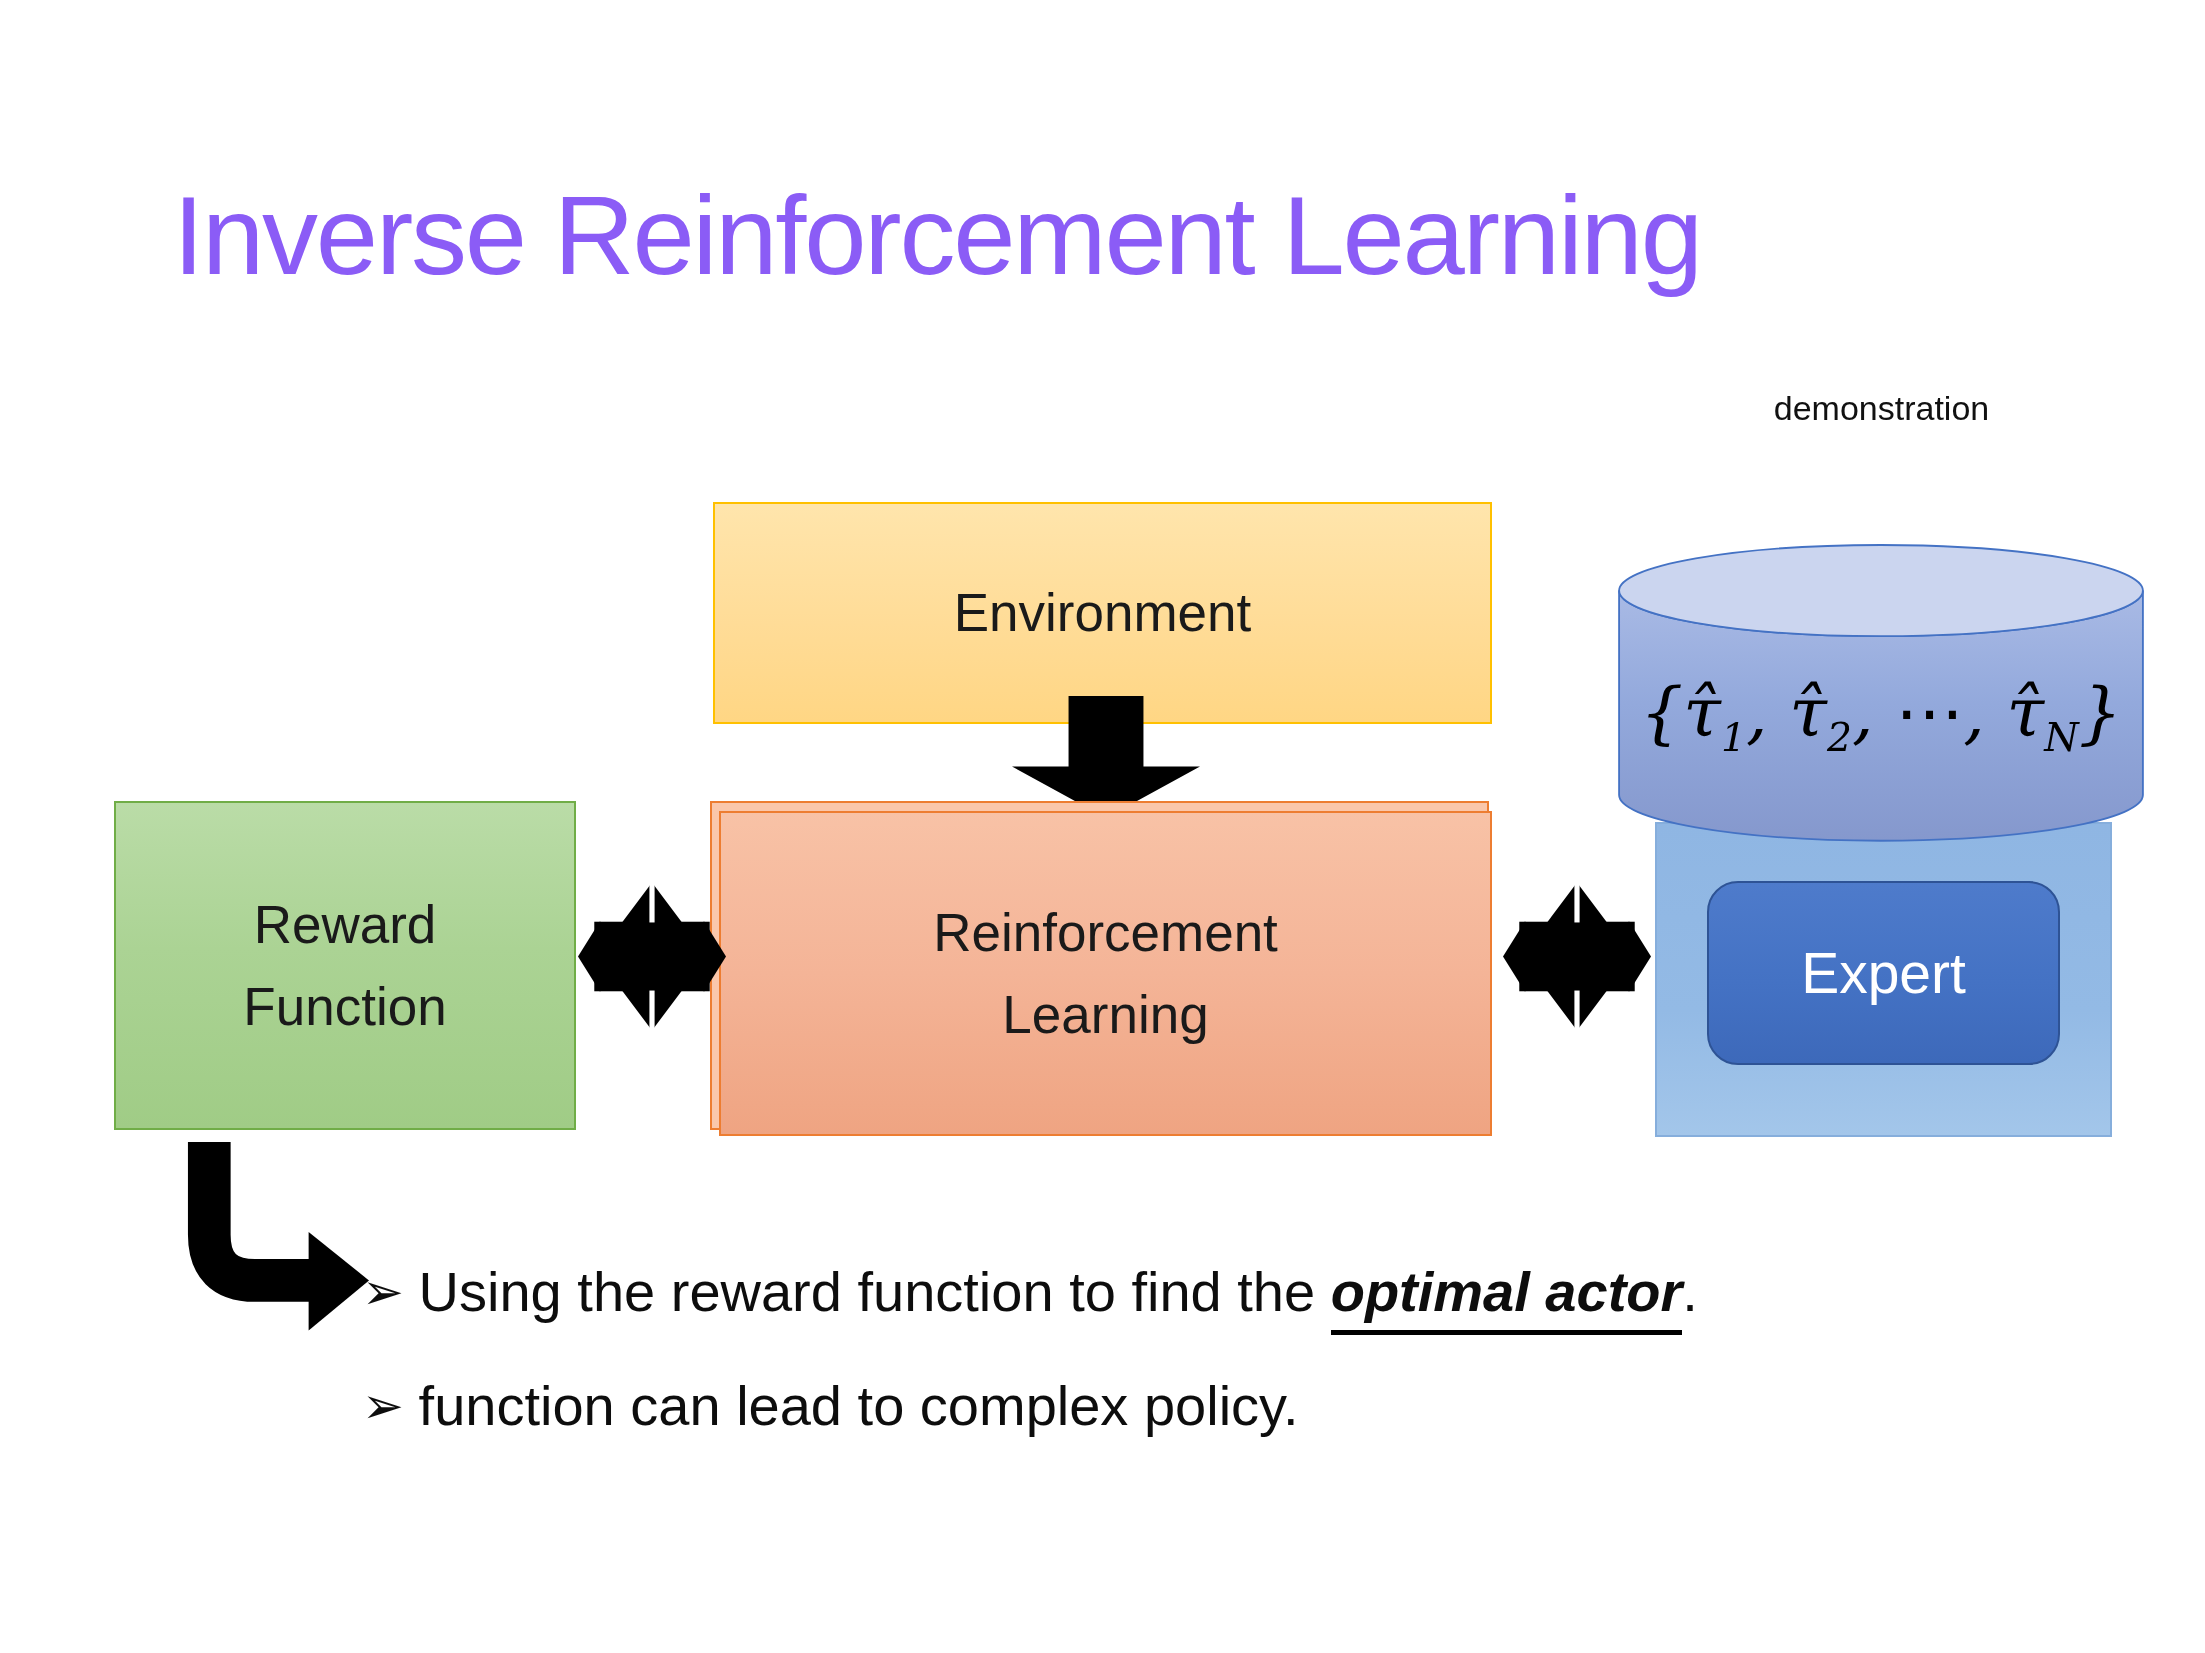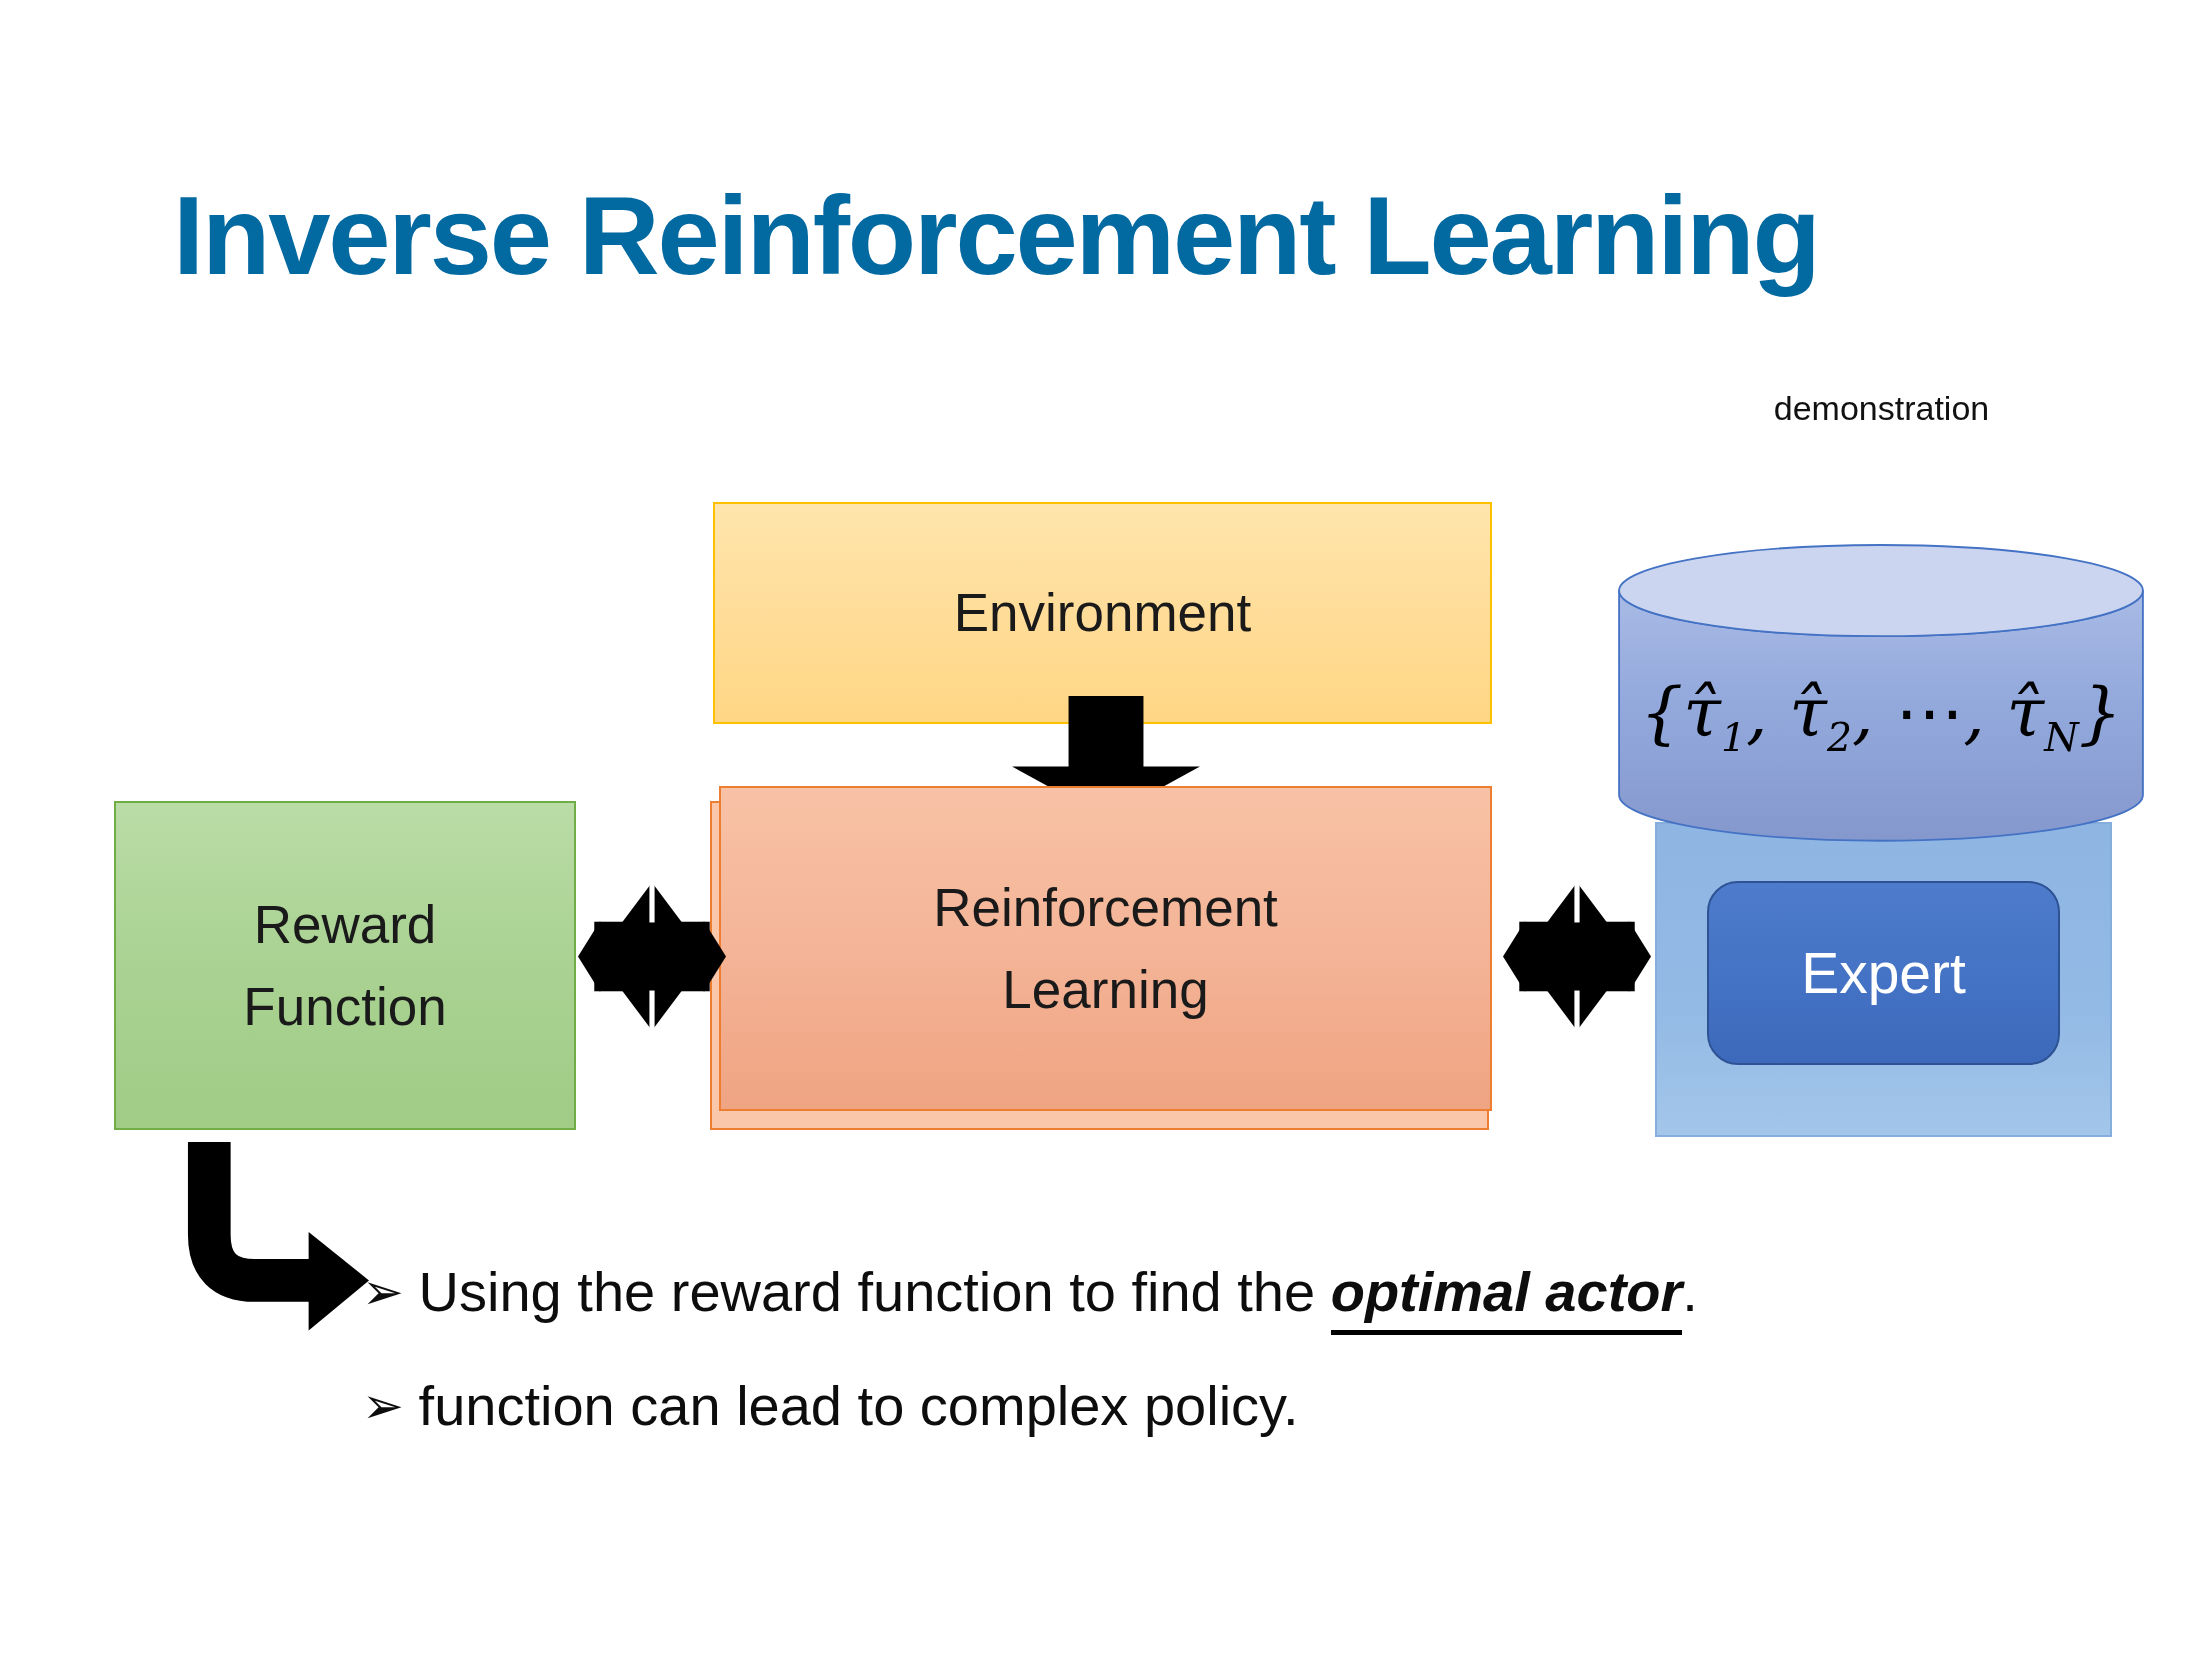--- a/index.html
+++ b/index.html
@@ -4,21 +4,21 @@
 <style>
   html,body{margin:0;padding:0;background:#ffffff;}
   #slide{
     position:relative;width:2205px;height:1654px;background:#ffffff;overflow:hidden;
     font-family:"Liberation Sans",sans-serif;color:#0d0d0d;
   }
   .abs{position:absolute;}
   
   #title{
     left:173px;top:171px;width:1838px;
-    font-size:112px;letter-spacing:-2.2px;color:#0369a1;white-space:nowrap;font-weight:bold;
+    font-size:112px;letter-spacing:-2.2px;color:#8b5cf6;white-space:nowrap;
   }
   
   #annotation{
     left:1580px;top:362px;width:603px;text-align:center;
     font-size:34px;line-height:93px;color:#111;
   }
   
   .dbox{display:flex;align-items:center;justify-content:center;text-align:center;
         font-size:53px;line-height:82px;color:#1a1a1a;box-sizing:border-box;}
   #env-box{
@@ -30,21 +30,21 @@
   #reward-box{
     left:114px;top:801px;width:462px;height:329px;
     border:2.2px solid #70AD47;
     background:linear-gradient(180deg,#BADCA7 0%,#ABD394 45%,#A0CC86 100%);
   }
   #rl-box-back{
     left:710px;top:801px;width:779px;height:329px;
     border:2.2px solid #ED7D31;background:#FAC7AB;box-sizing:border-box;
   }
   #rl-box{
-    left:719px;top:786px;width:773px;height:325px;
+    left:719px;top:811px;width:773px;height:325px;
     border:2.2px solid #ED7D31;
     background:linear-gradient(180deg,#F8C2A6 0%,#F4B497 50%,#EFA482 100%);
   }
   
   #expert-panel{
     left:1655px;top:822px;width:457px;height:315px;
     border:2.2px solid #86AEDC;box-sizing:border-box;
     background:linear-gradient(180deg,#8FB6E3 0%,#93BAE5 60%,#A3C6EA 100%);
   }
   #expert-box{

